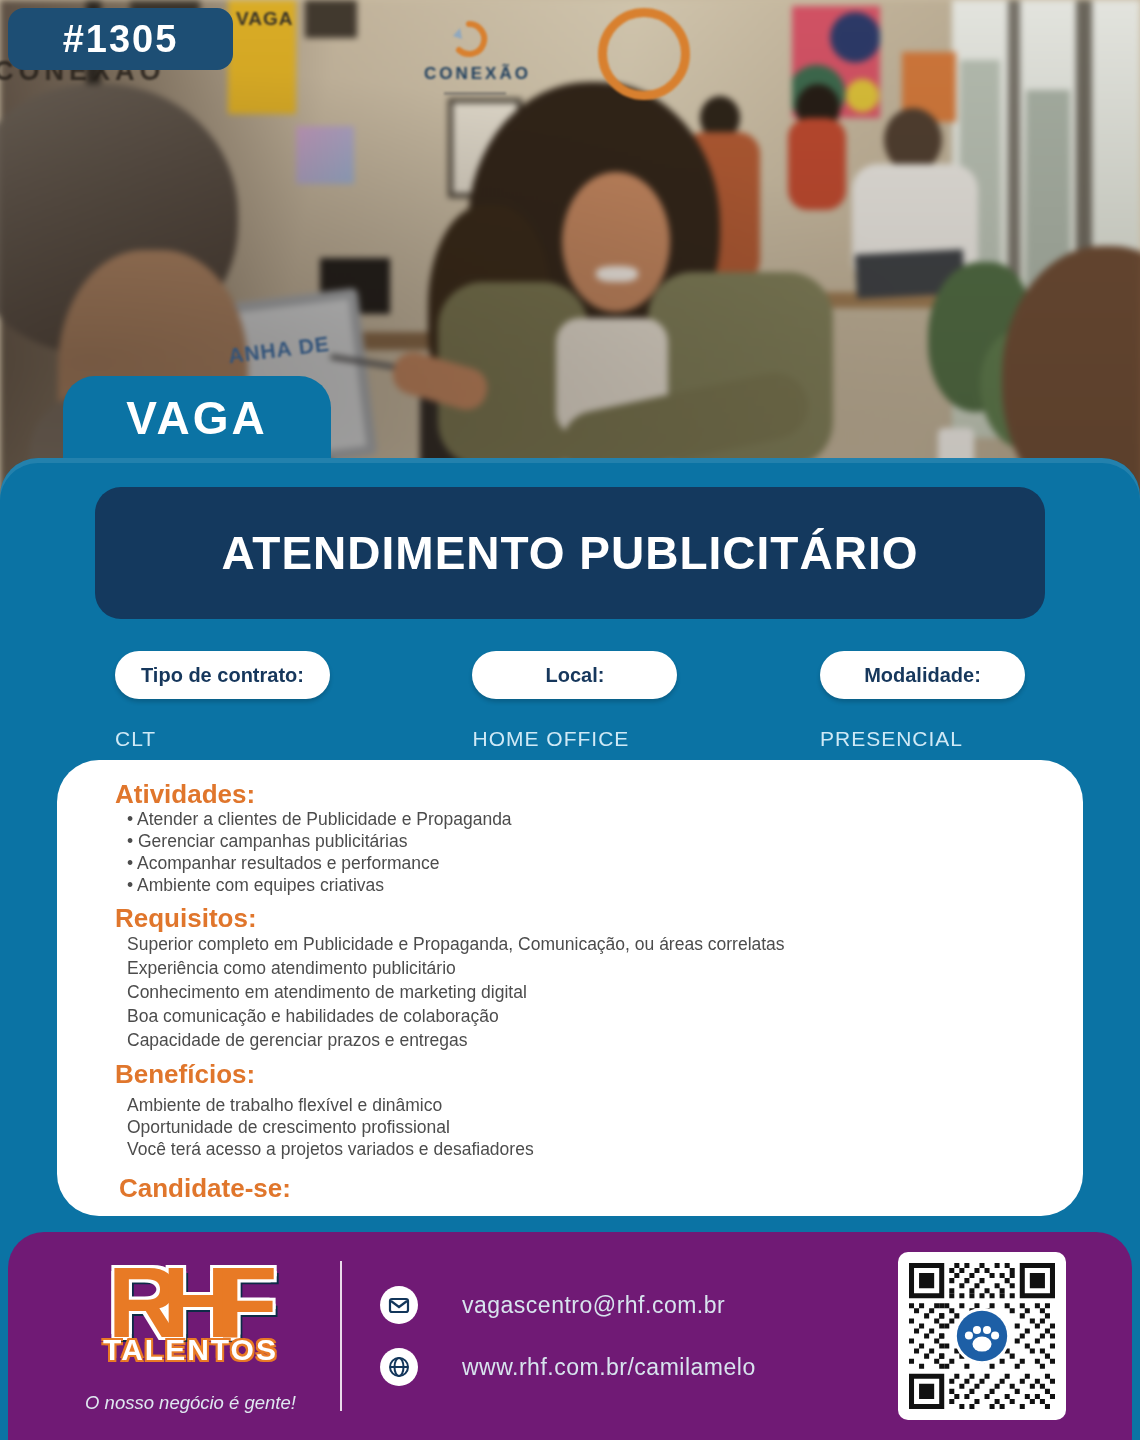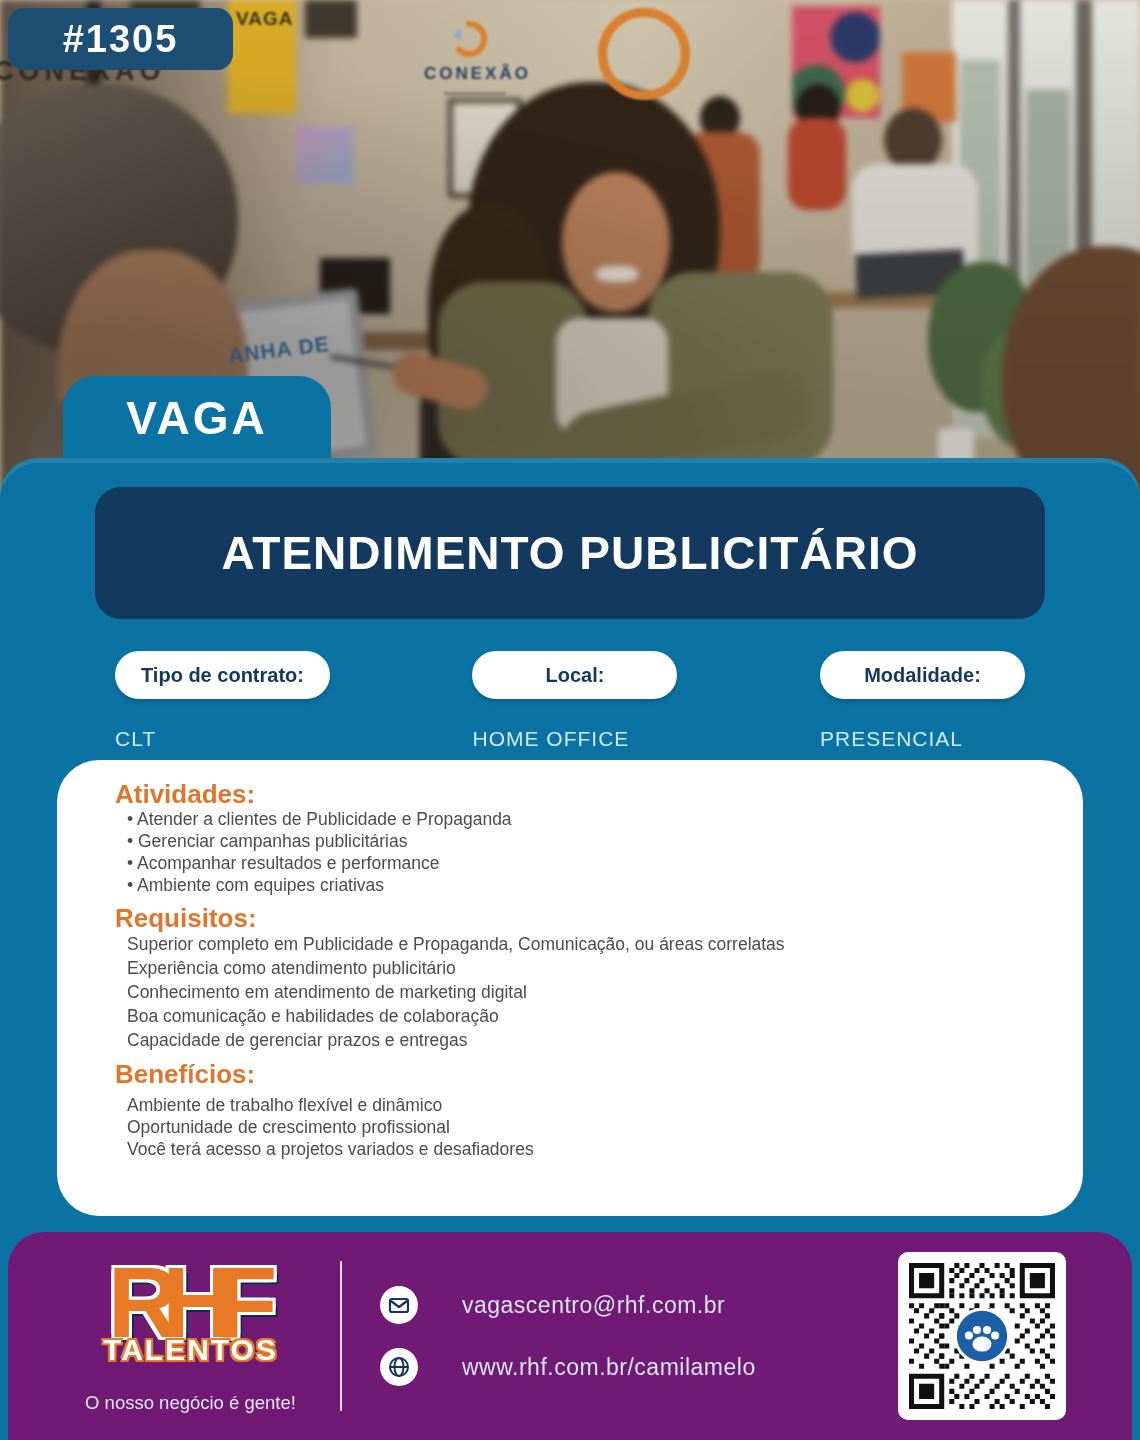--- a/index.html
+++ b/index.html
@@ -110,21 +110,21 @@
   .apply-line { color:#4c4c4c; font-size:17.5px; line-height:24px; }
   .apply-link { text-decoration:underline; color:#4c4c4c; }
   
   .footer { position:absolute; left:8px; bottom:0; width:1124px; height:208px; background:#701a75;
     border-radius:36px 36px 0 0; z-index:4; display:flex; align-items:center; }
   .logo-block { width:255px; margin-left:55px; display:flex; flex-direction:column; align-items:center; }
   .logo-rhf { font-size:100px; font-weight:900; letter-spacing:-18px; line-height:86px; color:#e87a25; padding-right:14px;
     text-shadow:-3px -3px 0 #fff,3px -3px 0 #fff,-3px 3px 0 #fff,3px 3px 0 #fff,5px 5px 0 #0d2b47; }
   .logo-talentos { margin-top:-12px; font-size:30px; font-weight:900; letter-spacing:2px; color:#fff;
     text-shadow:-2px -2px 0 #e87a25,2px -2px 0 #e87a25,-2px 2px 0 #e87a25,2px 2px 0 #e87a25; }
-  .logo-tagline { margin-top:25px; font-size:18.5px; color:#dfe8f0; white-space:nowrap; }
+  .logo-tagline { margin-top:25px; font-size:18.5px; font-style:italic; color:#dfe8f0; white-space:nowrap; }
   .divider { width:2px; height:150px; background:rgba(255,255,255,.85); margin:0 0 0 22px; }
   .contacts { display:flex; flex-direction:column; gap:24px; margin-left:38px; }
   .contact-row { display:flex; align-items:center; }
   .icon-circle { width:38px; height:38px; background:#fff; border-radius:50%; display:flex; align-items:center; justify-content:center; }
   .contact-text { margin-left:44px; color:#d8e4ee; font-size:23px; letter-spacing:.5px; }
   .qr-box { margin-left:auto; margin-right:66px; width:168px; height:168px; background:#fff; border-radius:10px; padding:11px; }
   .qr-box svg { width:100%; height:100%; }
 </style>
 </head>
 <body>
@@ -250,20 +250,21 @@
       <li>Conhecimento em atendimento de marketing digital</li>
       <li>Boa comunicação e habilidades de colaboração</li>
       <li>Capacidade de gerenciar prazos e entregas</li>
     </ul>
     <div class="sec-heading mt">Benefícios:</div>
     <ul class="sec-list ben">
       <li>Ambiente de trabalho flexível e dinâmico</li>
       <li>Oportunidade de crescimento profissional</li>
       <li>Você terá acesso a projetos variados e desafiadores</li>
     </ul>
+    <div class="sec-heading apply-heading">Candidate-se:</div>
   </div>
 </div>
 
 <div class="footer">
   <div class="logo-block">
     <div class="logo-rhf">RHF</div>
     <div class="logo-talentos">TALENTOS</div>
     <div class="logo-tagline">O nosso negócio é gente!</div>
   </div>
   <div class="divider"></div>

